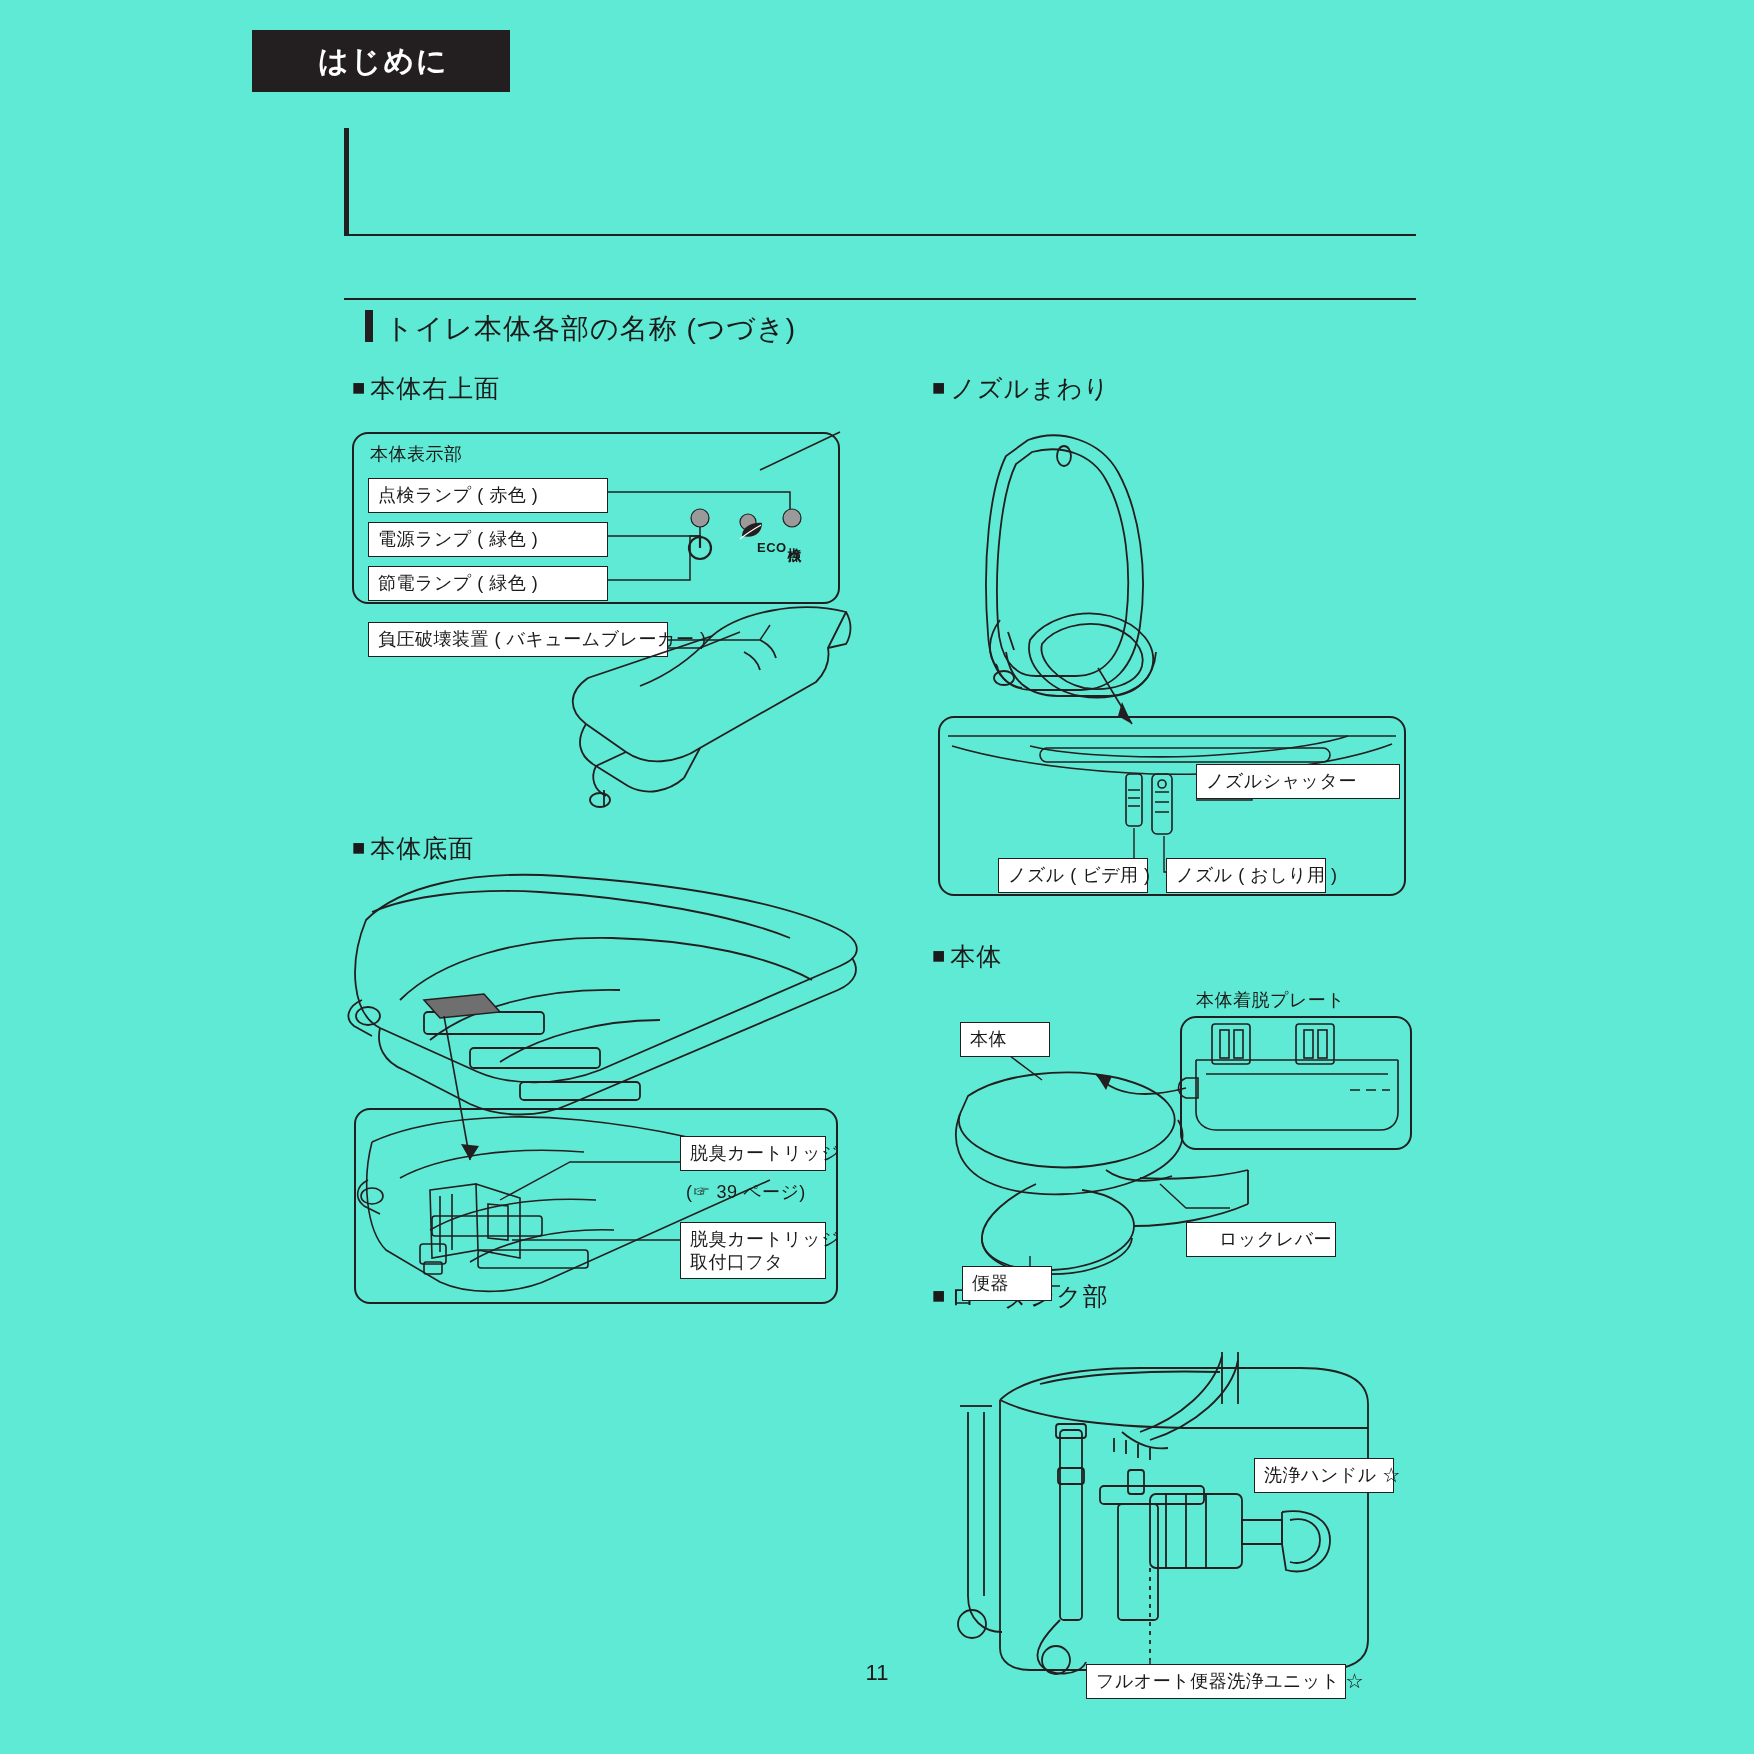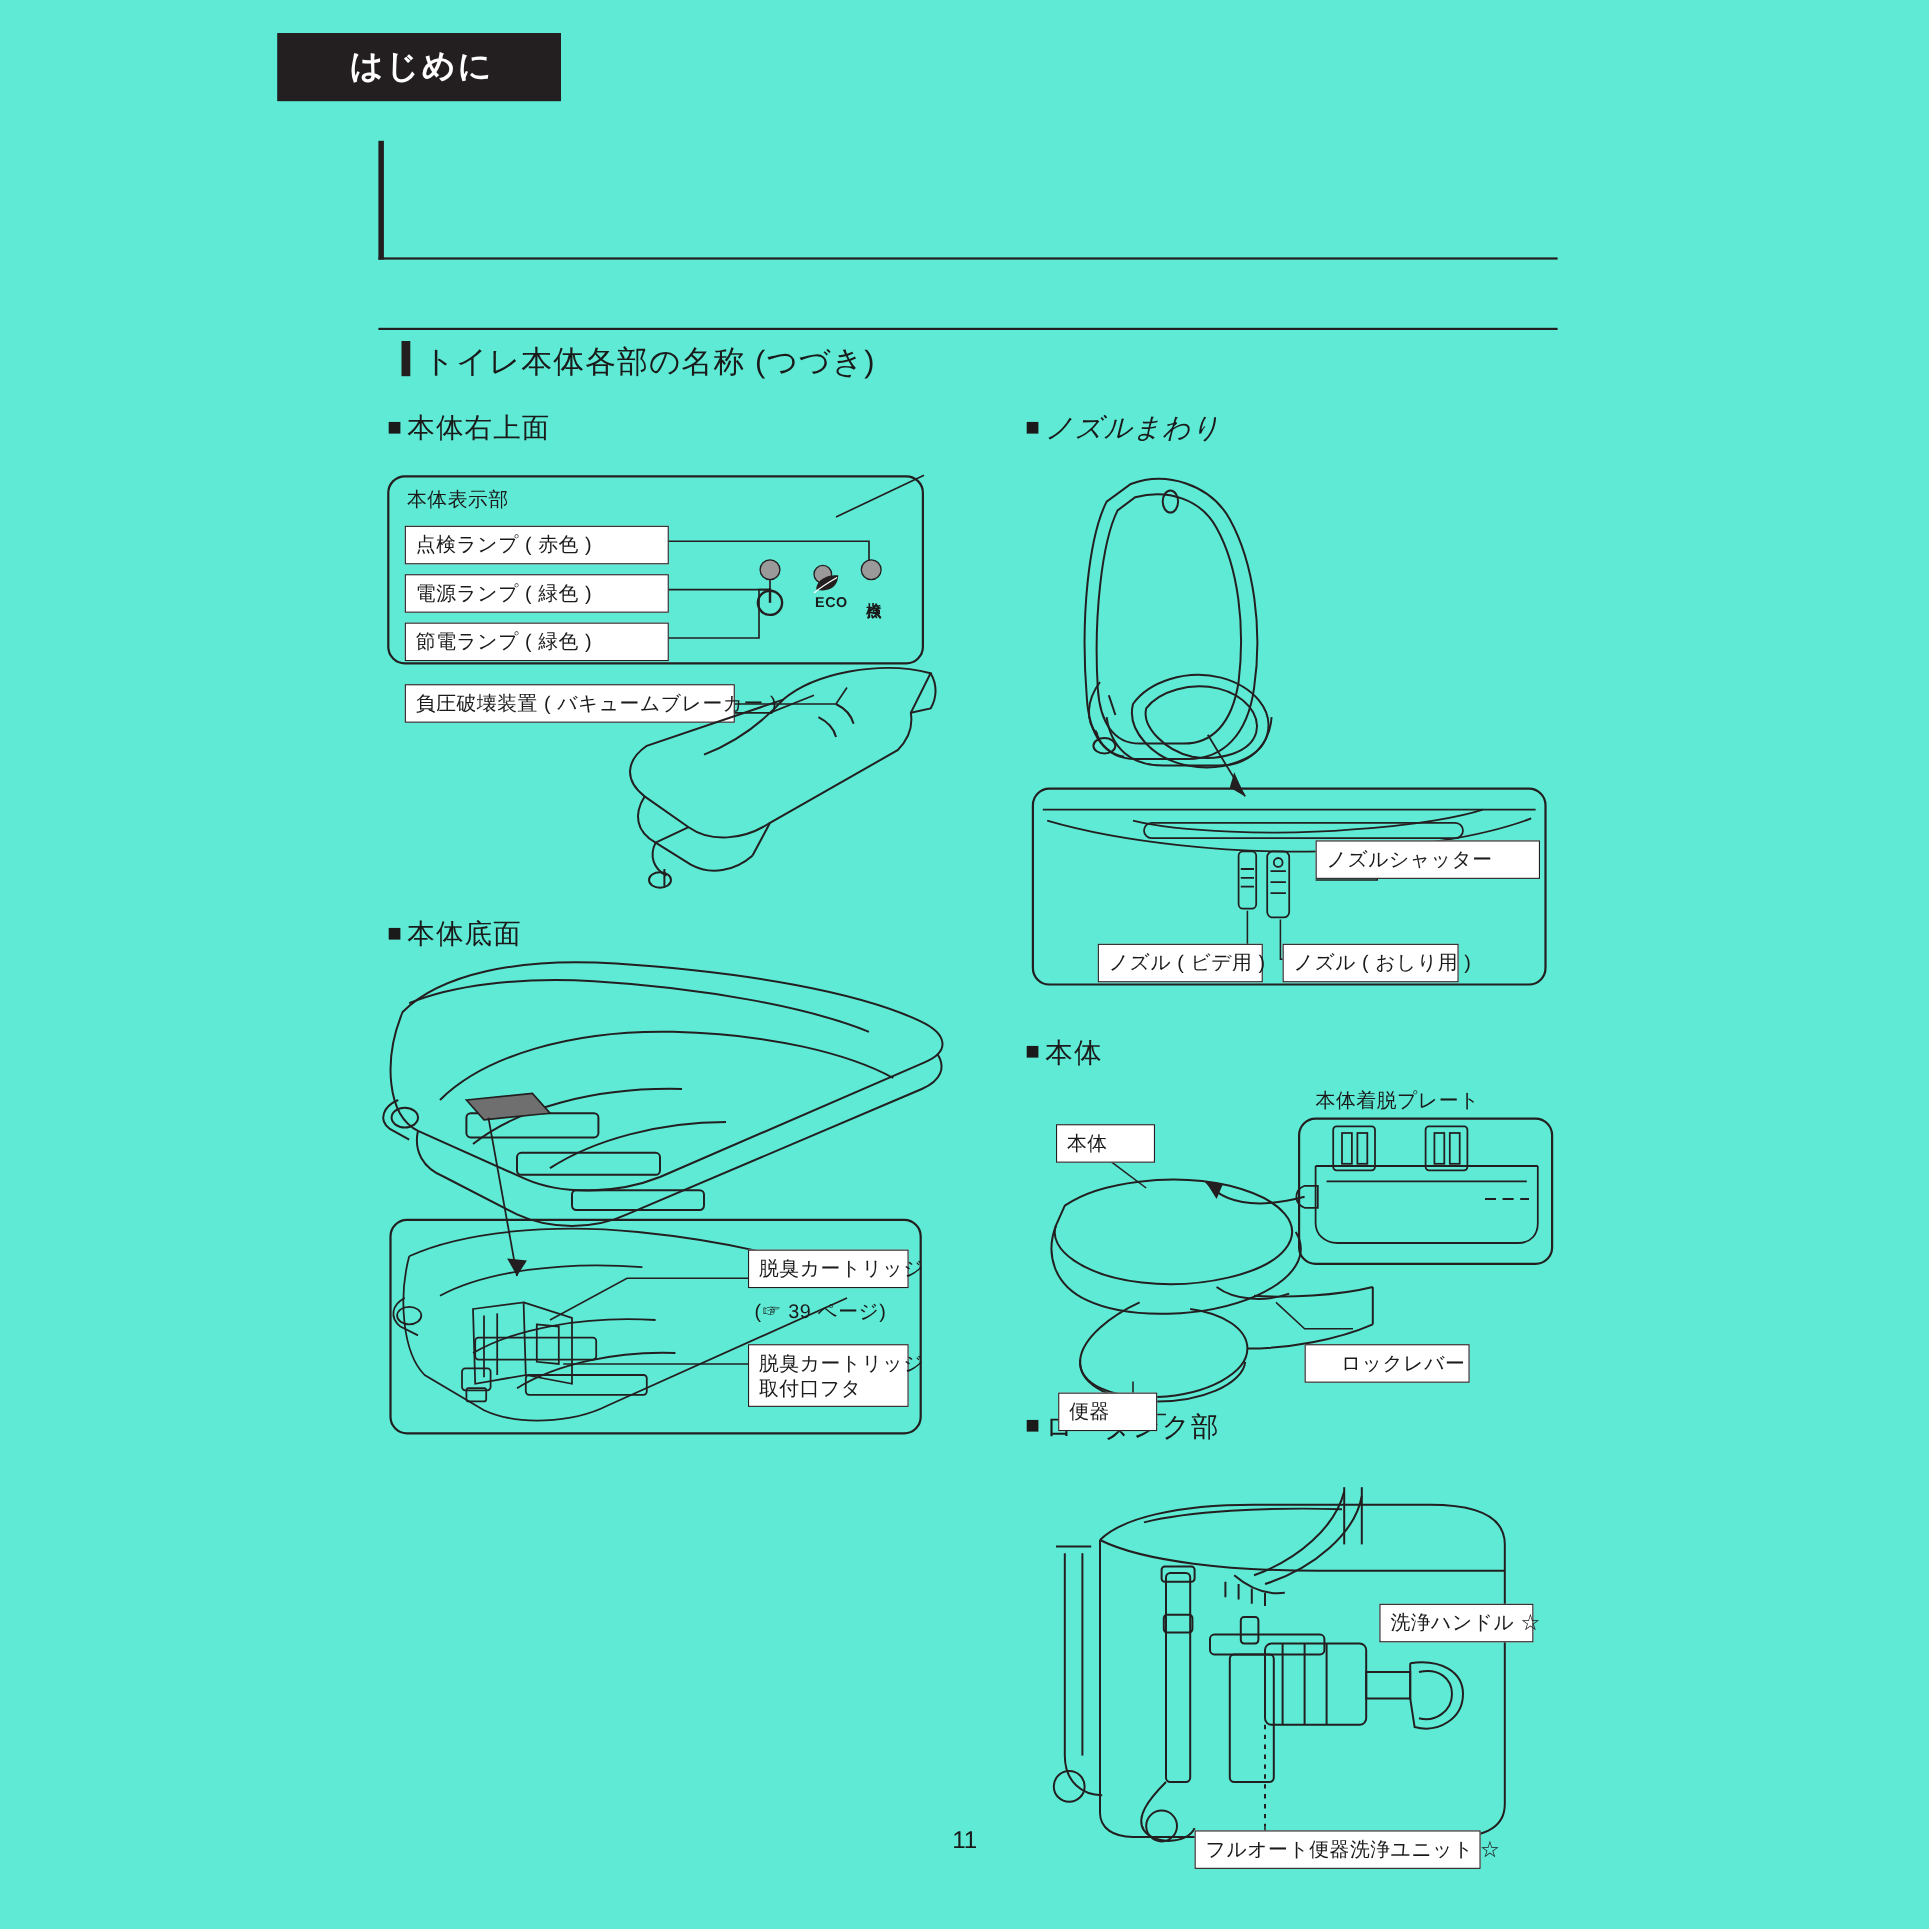--- a/index.html
+++ b/index.html
@@ -142,21 +142,21 @@
   <div class="title-bar"></div>
 
   <div class="sub-rule"></div>
   <div class="sub-head">
     <span class="bar"></span>
     <span class="txt">トイレ本体各部の名称 (つづき)</span>
   </div>
 
   <div class="grp" style="left:352px; top:372px;">本体右上面</div>
   <div class="grp" style="left:352px; top:832px;">本体底面</div>
-  <div class="grp" style="left:932px; top:372px;font-style:italic;">ノズルまわり</div>
+  <div class="grp" style="left:932px; top:372px;">ノズルまわり</div>
   <div class="grp" style="left:932px; top:940px;">本体</div>
   <div class="grp" style="left:932px; top:1280px;">ロータンク部</div>
 
   <div class="panel" style="left:352px; top:432px; width:488px; height:172px;"></div>
   <div class="plain" style="left:370px; top:442px;">本体表示部</div>
 
   <div class="lbl" style="left:368px; top:478px; width:240px;">点検ランプ ( 赤色 )</div>
   <div class="lbl" style="left:368px; top:522px; width:240px;">電源ランプ ( 緑色 )</div>
   <div class="lbl" style="left:368px; top:566px; width:240px;">節電ランプ ( 緑色 )</div>
   <div class="lbl" style="left:368px; top:622px; width:300px;">負圧破壊装置 ( バキュームブレーカー )</div>
@@ -192,21 +192,21 @@
       <path d="M846,612 C852,622 852,634 846,644 L828,648"></path>
       <path d="M684,778 L700,748"></path>
       <path d="M596,766 C590,778 594,790 606,796"></path>
       <ellipse cx="600" cy="800" rx="10" ry="7"></ellipse>
       <path d="M604,790 L604,806"></path>
       <path d="M760,640 C768,644 774,650 776,658"></path>
       <path d="M744,652 C752,656 758,662 760,670"></path>
     </g>
   </svg>
 
-  <div class="plain" style="left:741px; top:540px; font-size:13px; font-weight:bold;">ECO</div>
+  <div class="plain" style="left:757px; top:540px; font-size:13px; font-weight:bold;">ECO</div>
   <div class="plain" style="left:786px; top:536px; font-size:14px; font-weight:bold; writing-mode:vertical-rl;">点検</div>
   <svg width="40" height="26" style="left:736px; top:520px;">
     <path d="M6,16 C6,6 18,2 26,3 C26,13 18,19 6,16 Z" fill="#231f20"></path>
     <path d="M4,19 C10,14 18,9 25,5" stroke="#fff" stroke-width="1.2" fill="none"></path>
   </svg>
 
   <svg width="1754" height="1754">
     <g fill="none" stroke="#231f20" stroke-width="1.8">
       <path d="M366,920 C400,886 470,870 560,876 C680,884 780,902 836,928
                C862,940 864,956 840,966 L600,1070 C560,1086 510,1086 478,1072

